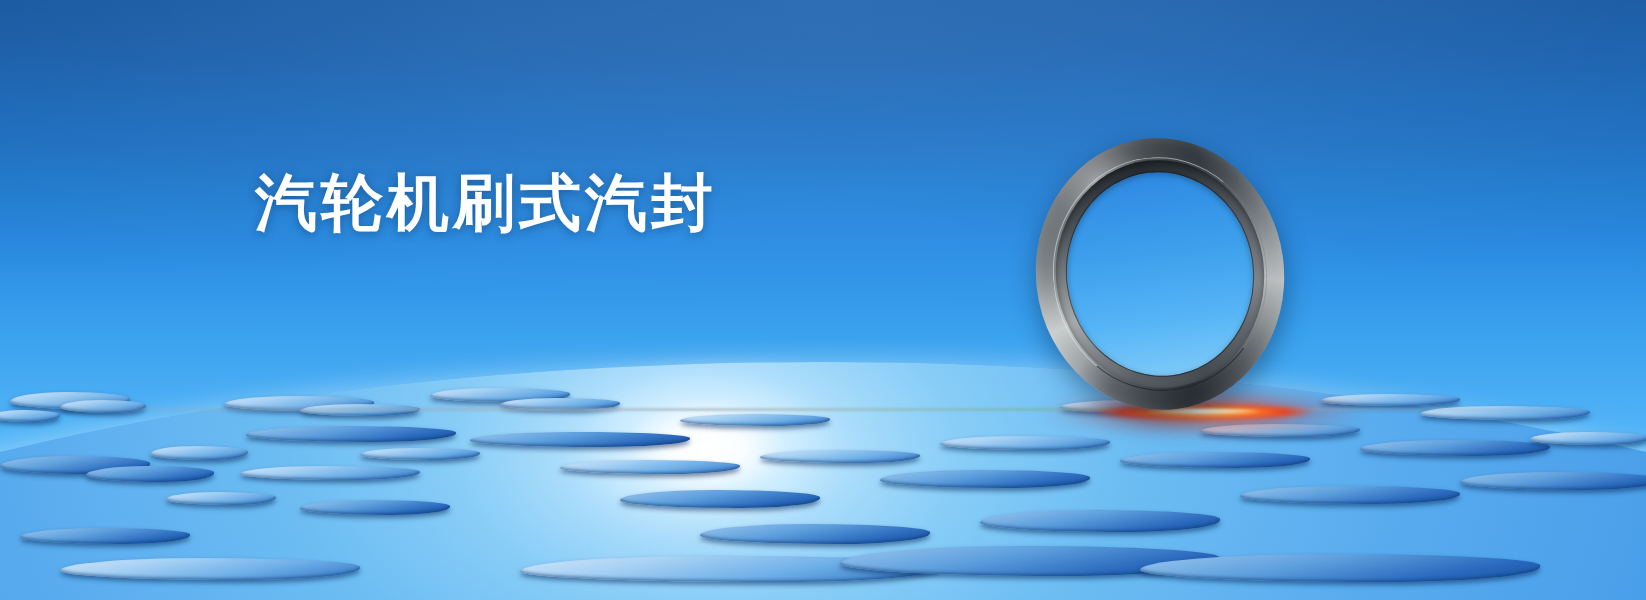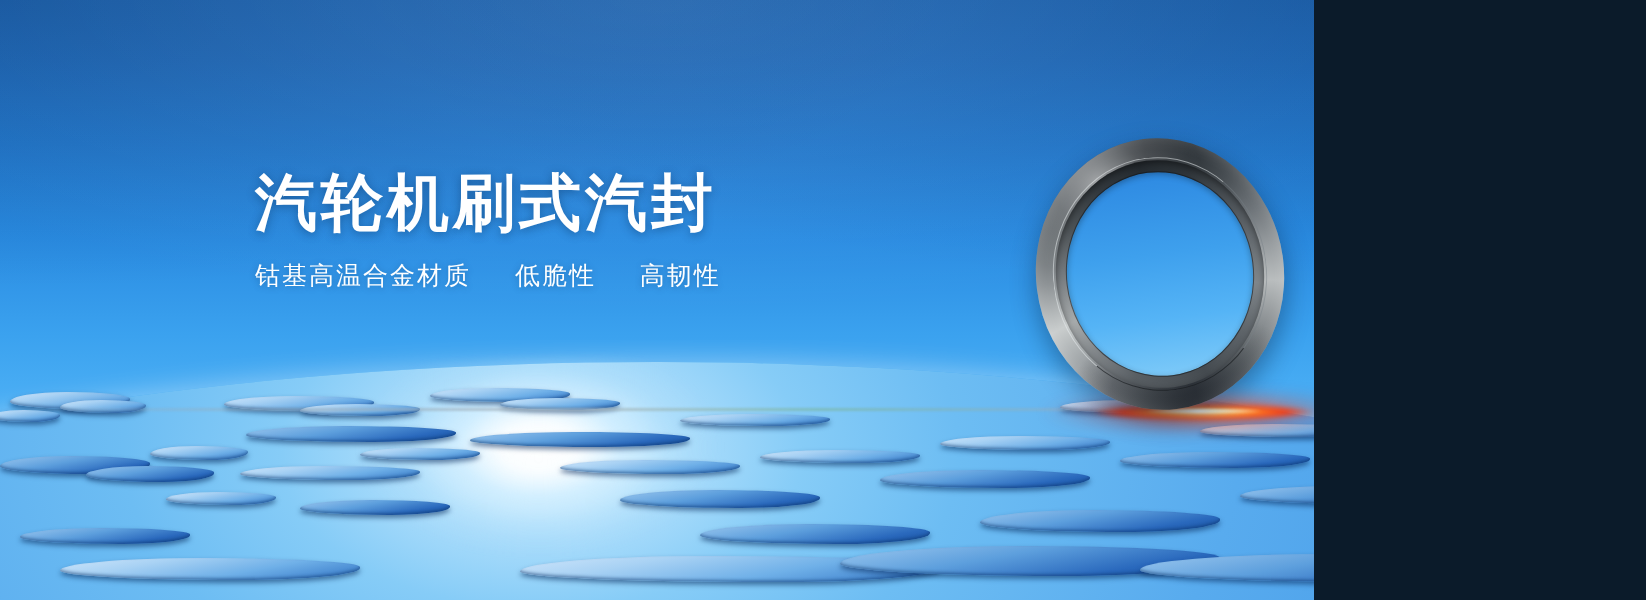--- a/index.html
+++ b/index.html
@@ -1,33 +1,34 @@
 <!DOCTYPE html>
 <html><head>
 <meta charset="utf-8">
 <title>Banner</title>
 <style>
   * { margin:0; padding:0; box-sizing:border-box; }
   html,body { background:#0b1b2a; }
 
   .banner{
     position:relative;
-    width:1314px; height:600px;
+    width:1646px; height:600px;
     overflow:hidden;
     font-family:"Liberation Sans","DejaVu Sans",sans-serif;
     background:linear-gradient(180deg,
        #1a66b8 0%,
        #1d6cc0 10%,
        #2179cf 24%,
        #2a8ce2 40%,
        #3ba2ef 56%,
        #4fb2f6 70%,
        #5cbcfa 80%,
        #64c1fb 88%,
        #6ac4fb 100%);
+    text-align:right;
   }
 
   
   .sky-vignette{
     position:absolute; inset:0;
     background:
       radial-gradient(130% 95% at 50% 0%, rgba(255,255,255,.10) 0%, rgba(255,255,255,0) 55%),
       radial-gradient(120% 80% at 0% 0%, rgba(2,30,70,.22) 0%, rgba(2,30,70,0) 60%),
       radial-gradient(120% 80% at 100% 0%, rgba(2,30,70,.18) 0%, rgba(2,30,70,0) 60%);
     pointer-events:none;
@@ -325,23 +326,16 @@
     <div class="ring-sh"></div>
     <div class="ring-bore"></div>
     <div class="ring-edge"></div>
     <div class="ring-hole"></div>
     <div class="ring-hole-rim"></div>
   </div>
 
   <div class="copy">
     <div class="headline">汽轮机刷式汽封</div>
 
-    <div class="subline">
-      <span>钴基高温合金材质</span>
-      <span class="sp"></span>
-      <span>低脆性</span>
-      <span class="sp"></span>
-      <span>高韧性</span>
-    </div>
 
   </div>
 
 </div>
 
 </body></html>

